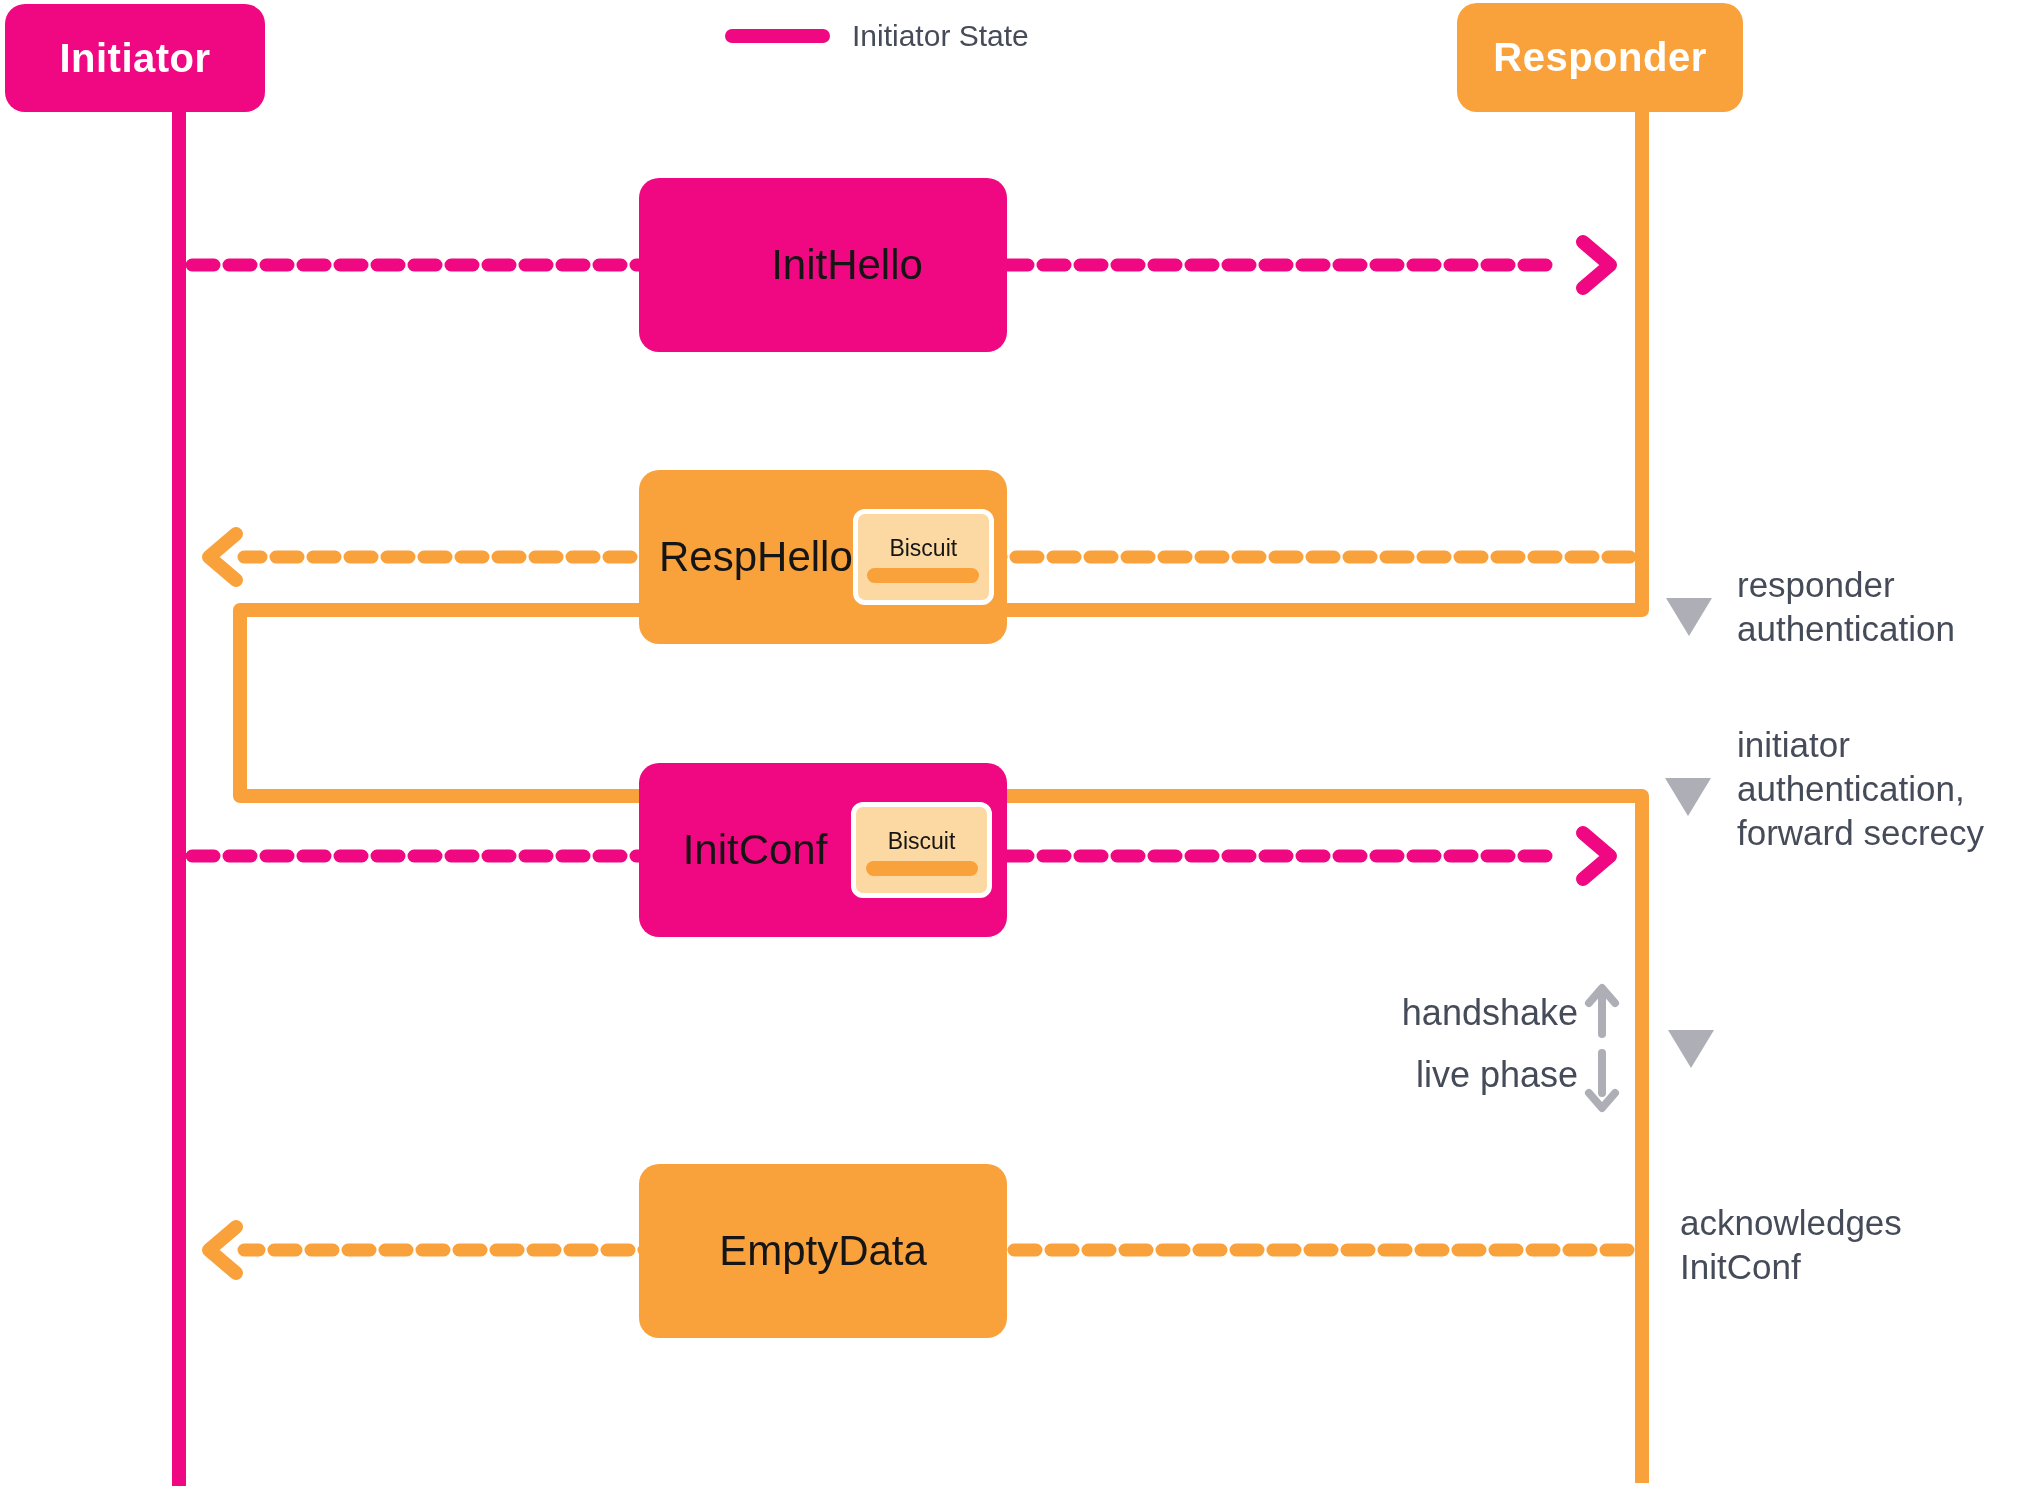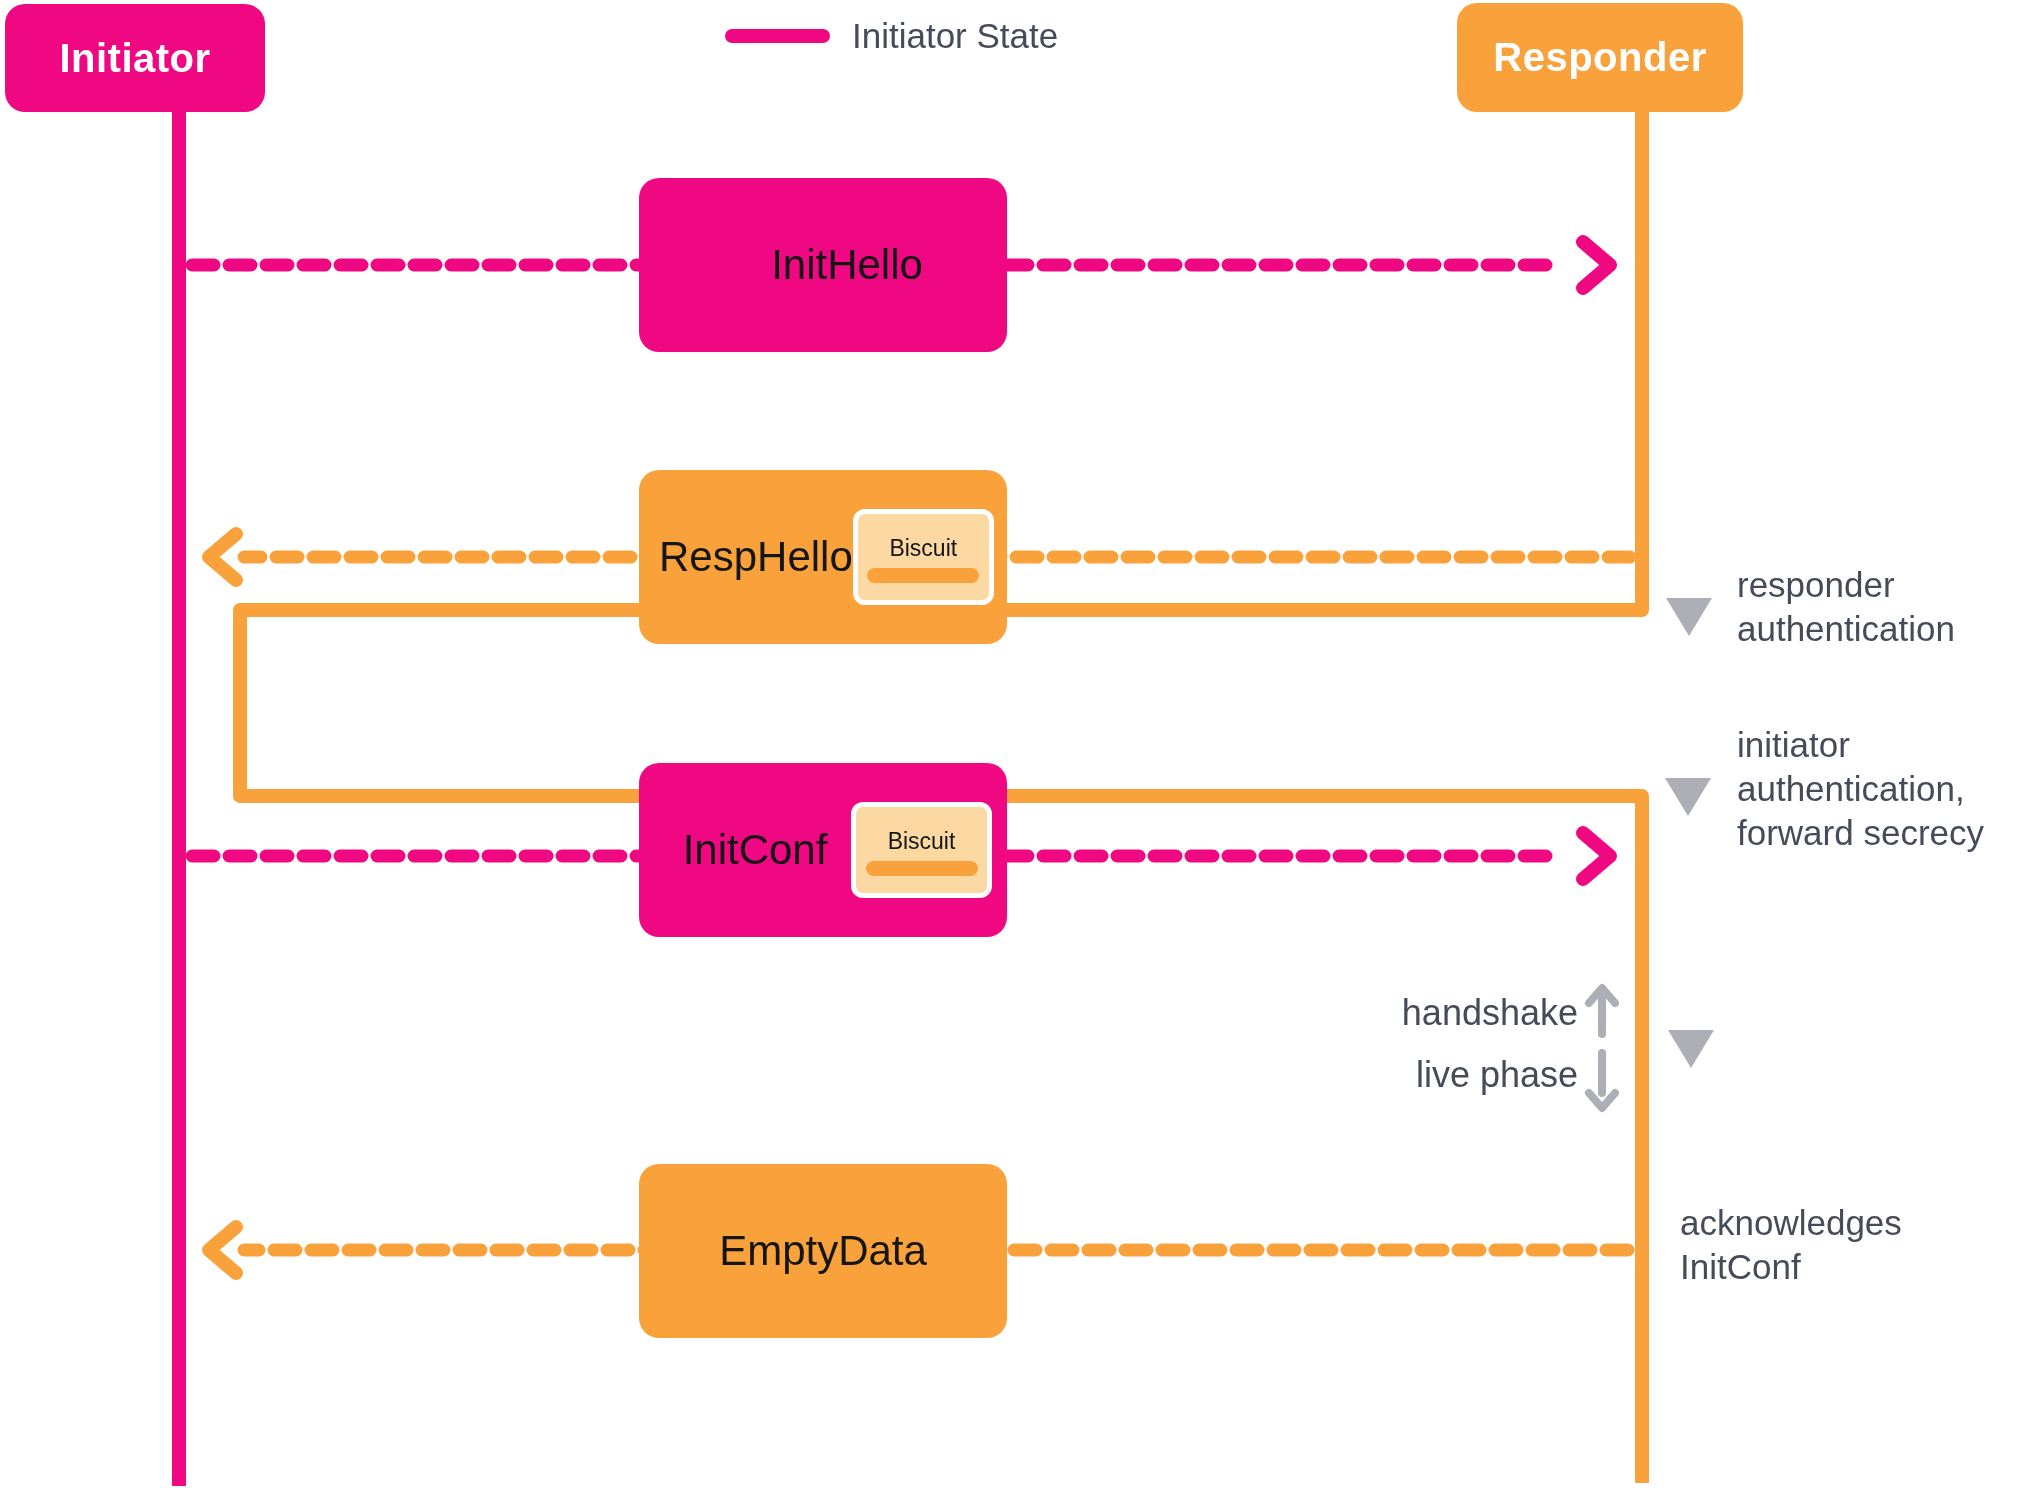--- a/index.html
+++ b/index.html
@@ -25,21 +25,21 @@
   .actor-box{position:absolute;z-index:3;border-radius:20px;display:flex;align-items:center;justify-content:center;
     color:#fff;font-size:40px;font-weight:bold;letter-spacing:0.5px;}
   .actor-initiator{left:5px;top:4px;width:260px;height:108px;background:var(--initiator-pink);}
   .actor-responder{left:1457px;top:3px;width:286px;height:109px;background:var(--responder-orange);}
 
   .legend{position:absolute;left:725px;top:14px;z-index:3;}
   .legend-row{display:flex;align-items:center;height:44px;margin-bottom:5px;}
   .legend-swatch{width:105px;height:14px;border-radius:7px;margin-right:22px;}
   .legend-swatch.pink{background:var(--initiator-pink);}
   .legend-swatch.orange{background:var(--responder-orange);}
-  .legend-label{font-size:35px;color:var(--text-dark);}
+  .legend-label{font-size:30px;color:var(--text-dark);}
 
   .msg{position:absolute;left:639px;width:368px;height:174px;z-index:3;border-radius:20px;
     display:flex;align-items:center;justify-content:center;font-size:42px;color:var(--label-black);}
   .msg.pink{background:var(--initiator-pink);padding-left:48px;}
   .msg.orange{background:var(--responder-orange);}
   .msg-inithello{top:178px;}
   .msg-resphello{top:470px;}
   .msg-initconf{top:763px;}
   .msg-emptydata{top:1164px;}
   .msg.with-biscuit{justify-content:space-between;padding:0 15px 0 20px;}

